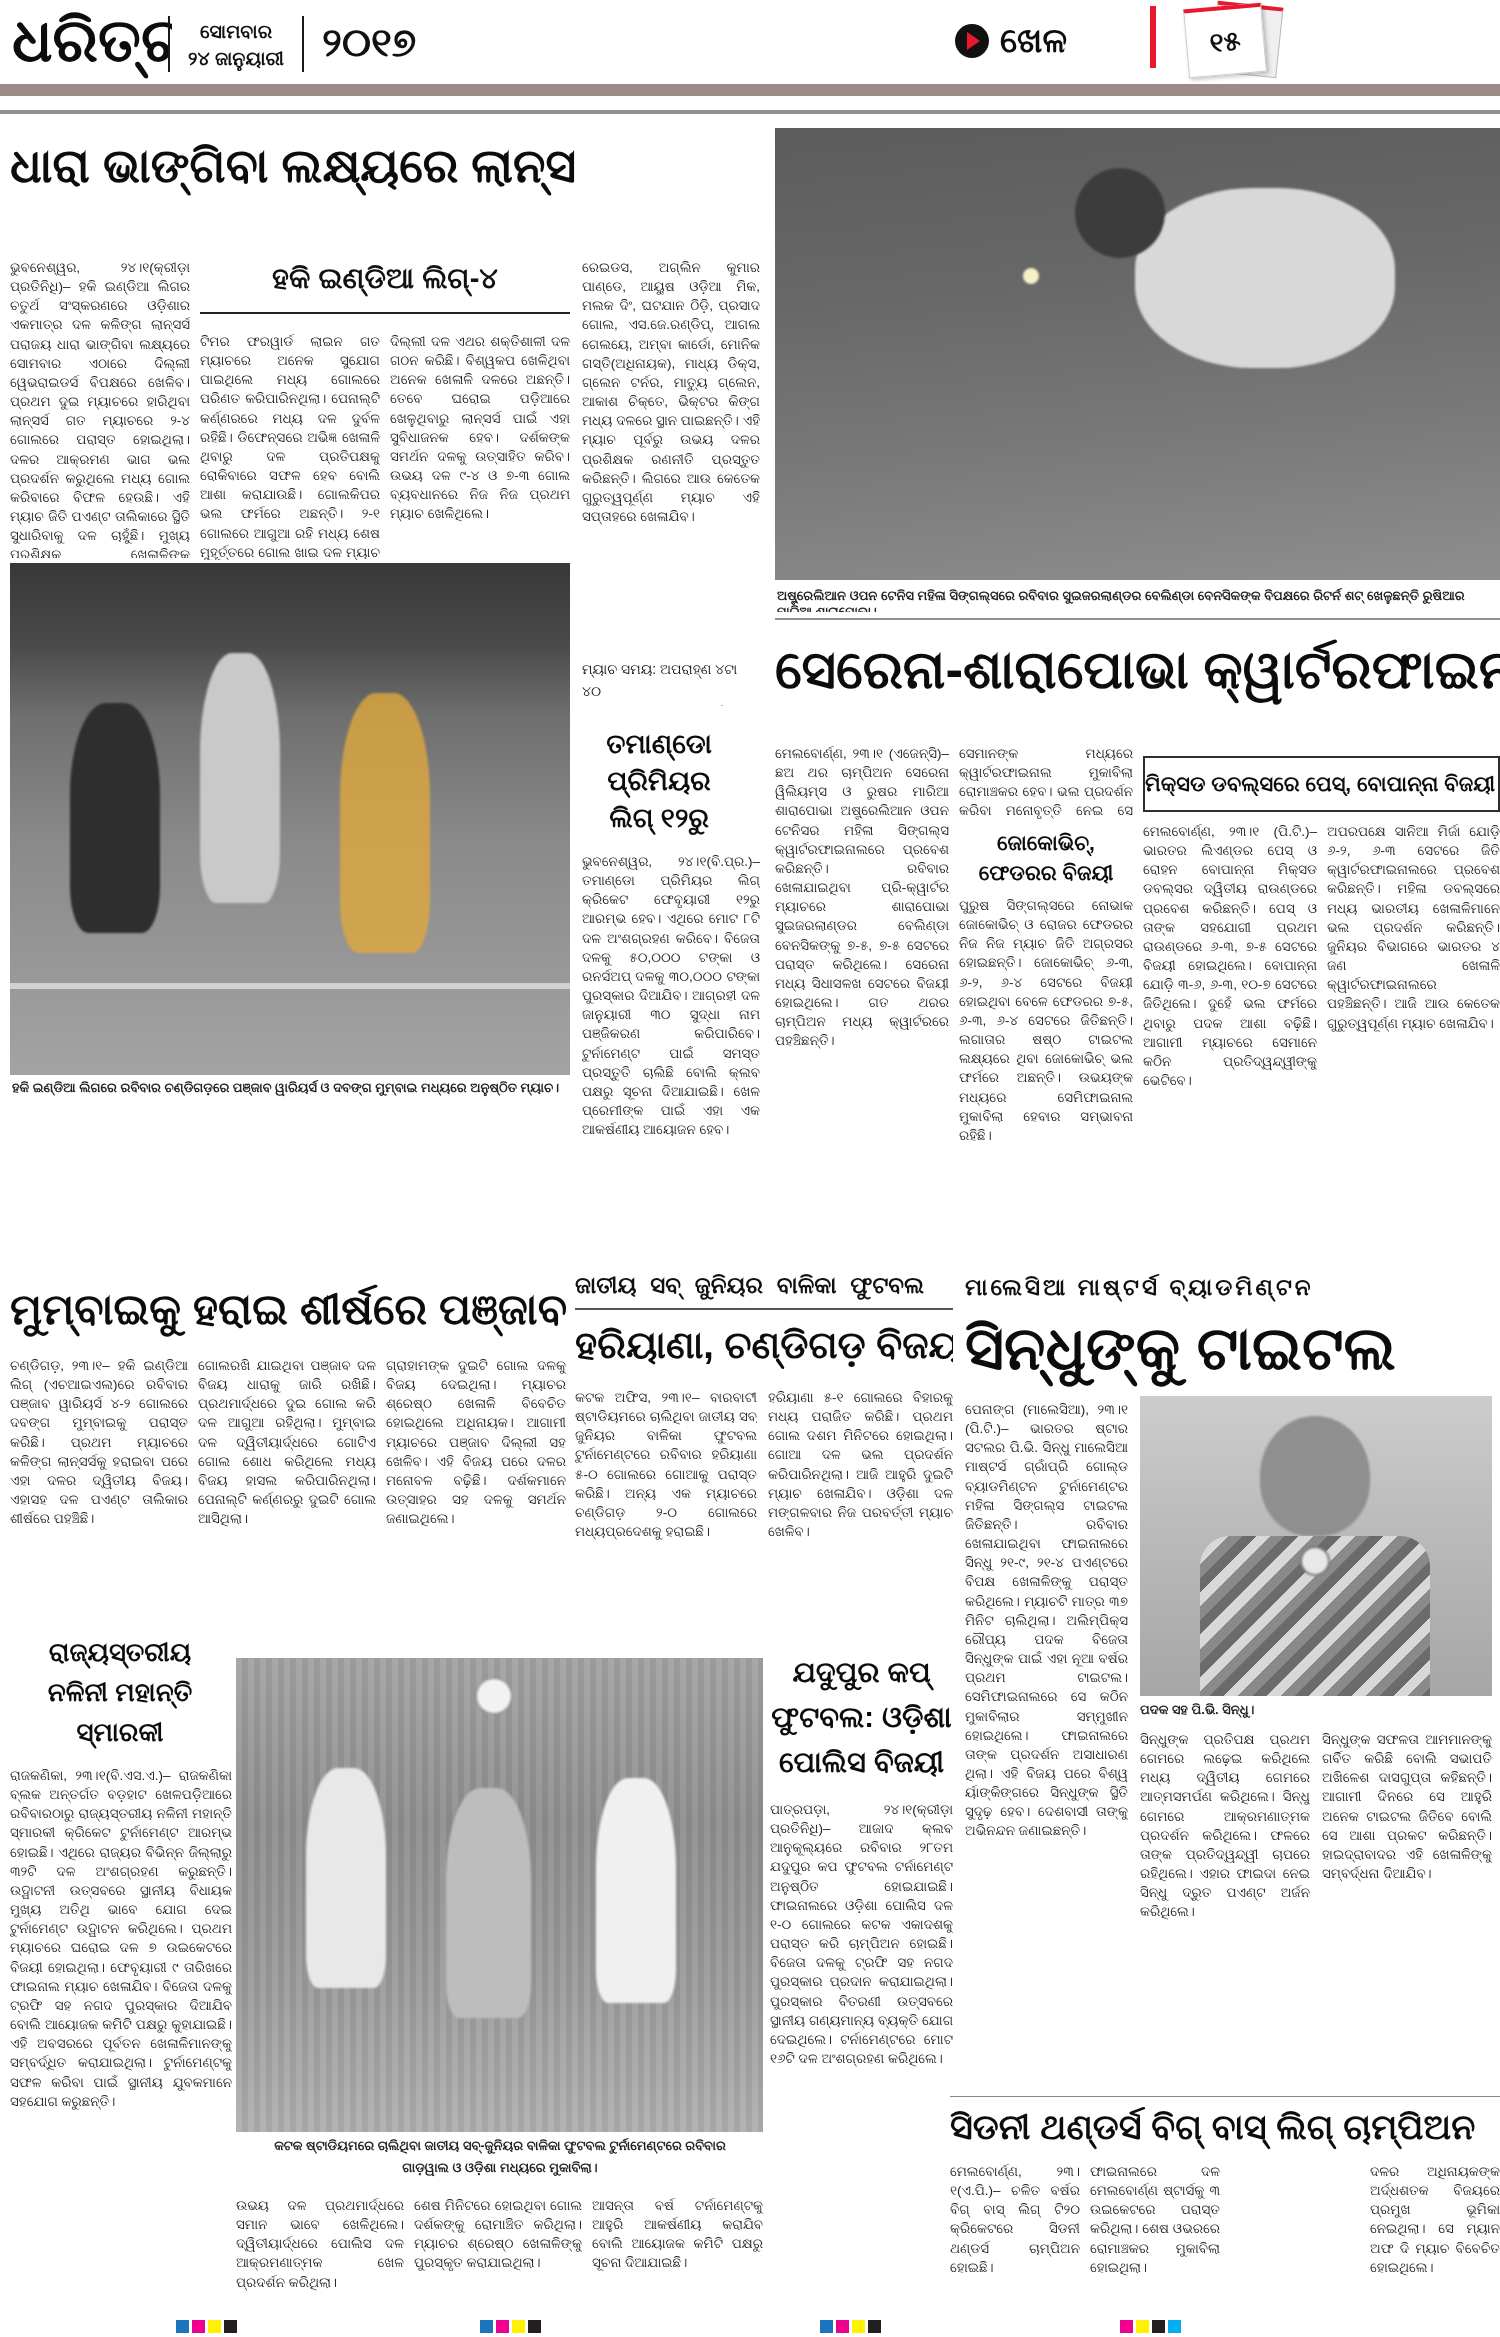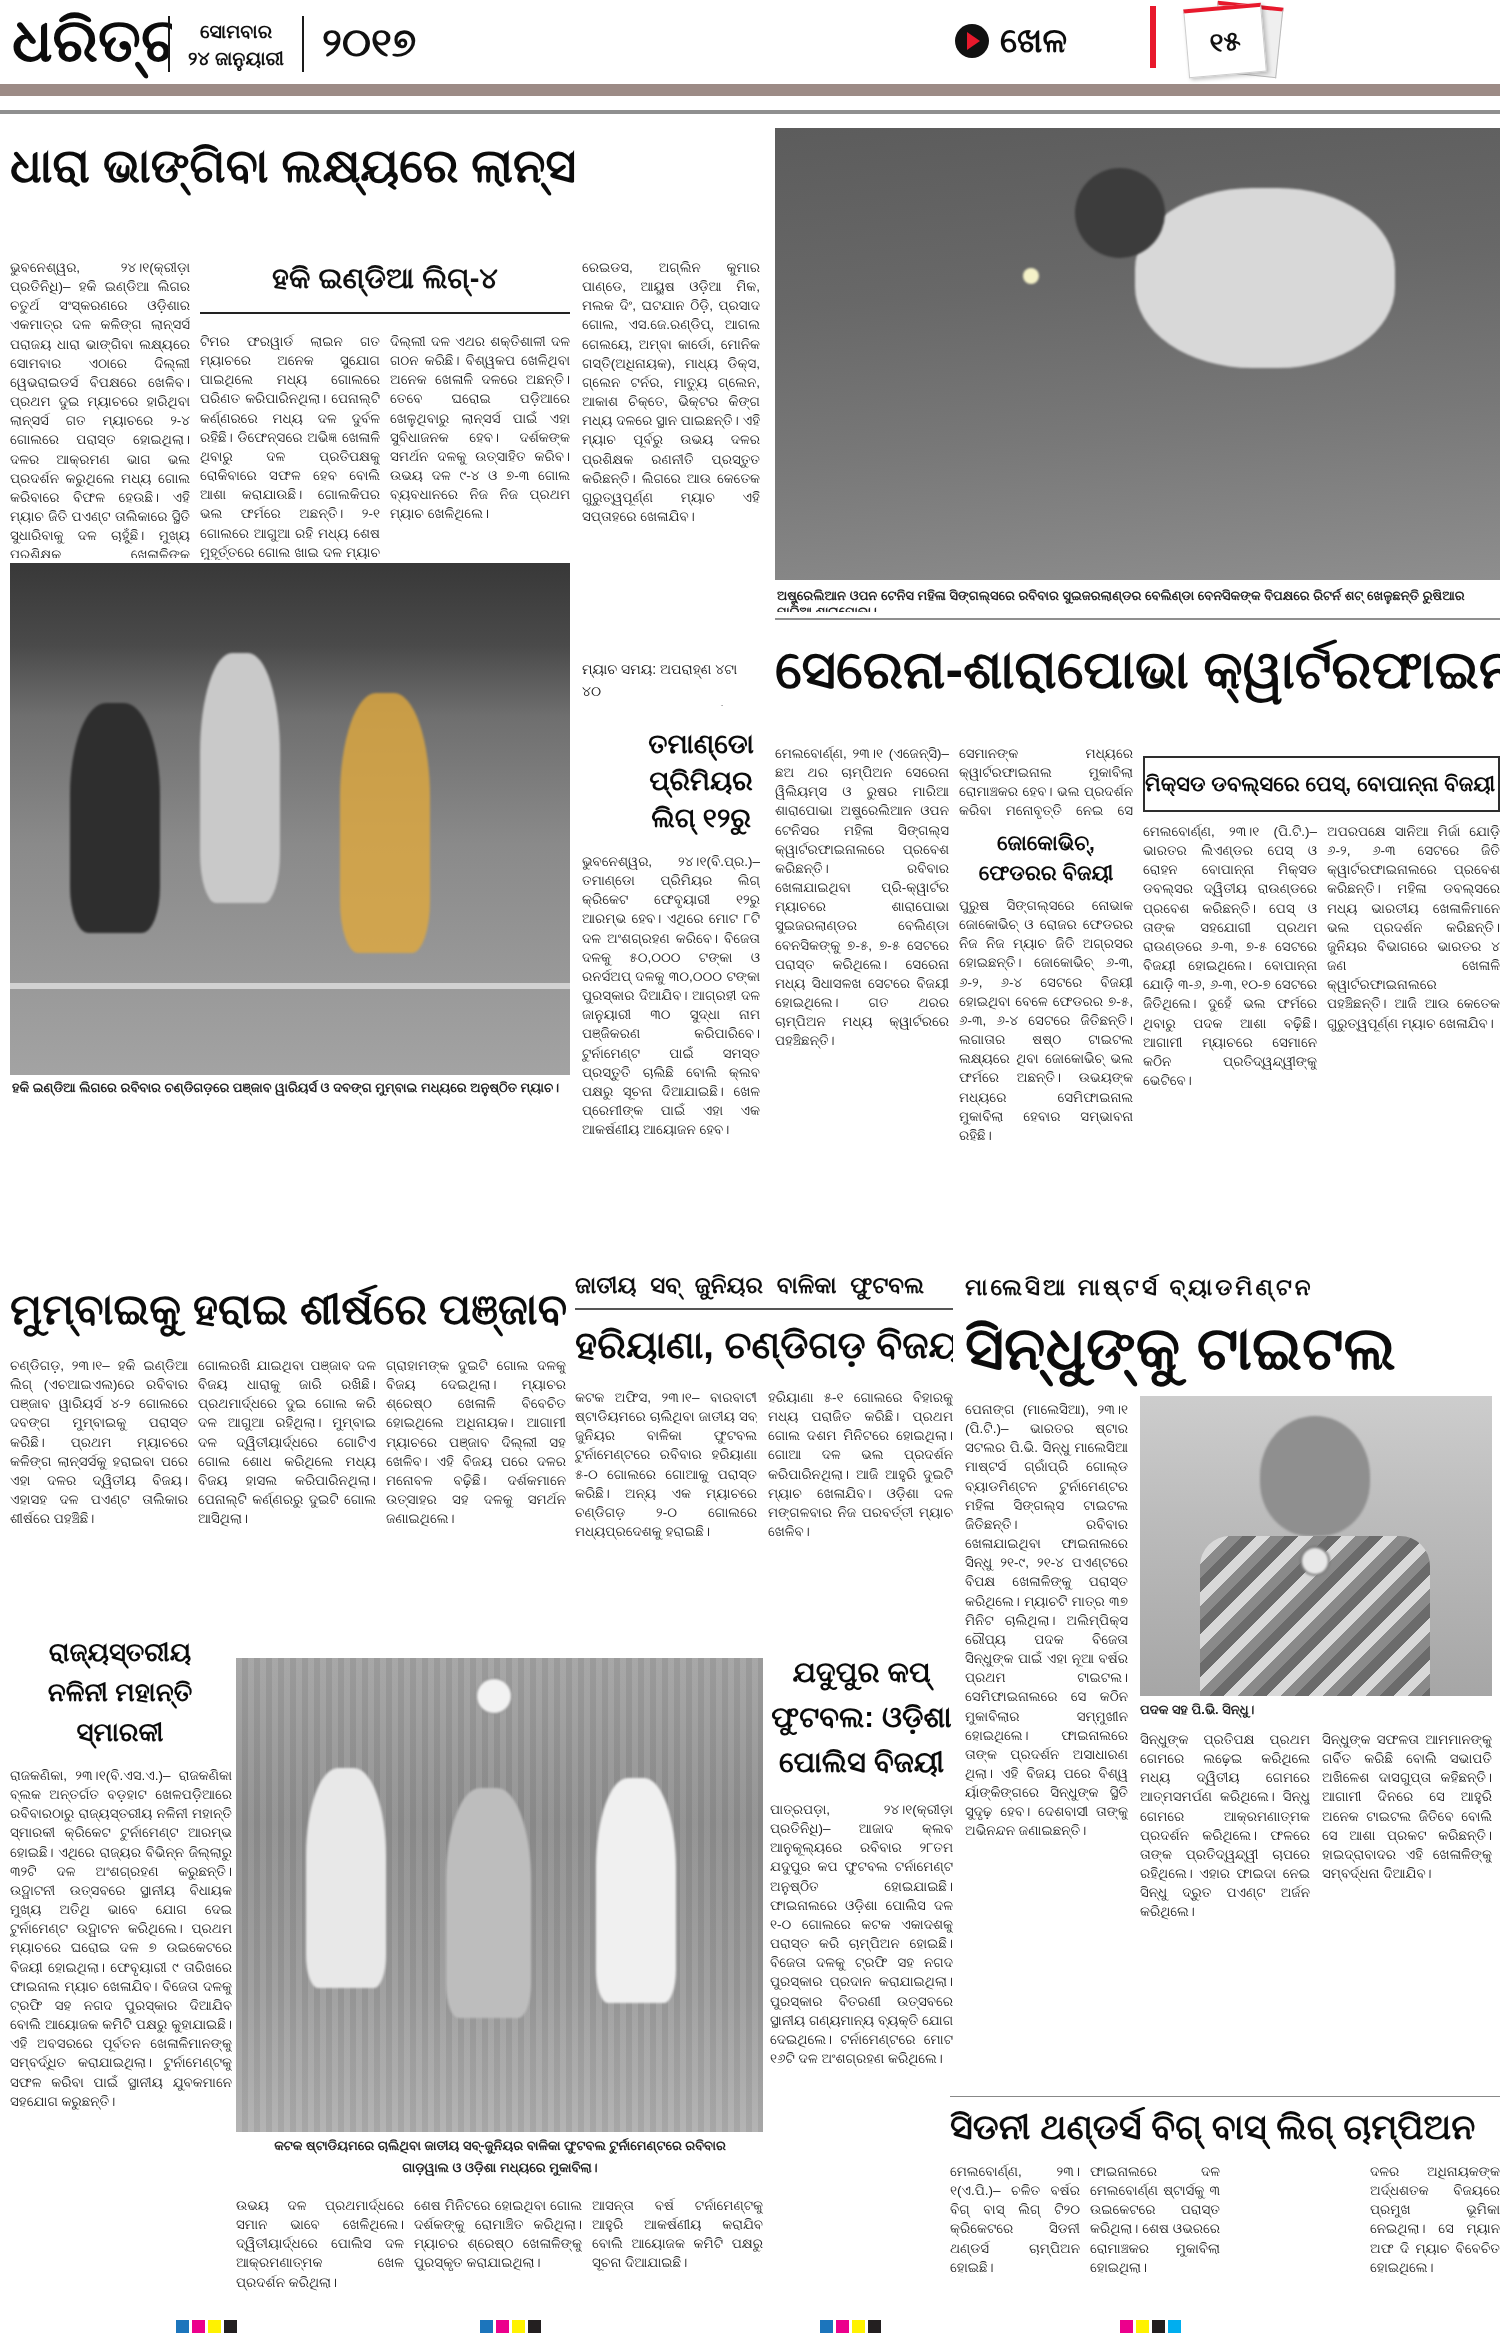--- a/index.html
+++ b/index.html
@@ -61,21 +61,21 @@
 
   <div class="abs body-text" style="left:10px;top:258px;width:180px;height:300px;">ଭୁବନେଶ୍ୱର, ୨୪।୧(କ୍ରୀଡ଼ା ପ୍ରତିନିଧି)– ହକି ଇଣ୍ଡିଆ ଲିଗର ଚତୁର୍ଥ ସଂସ୍କରଣରେ ଓଡ଼ିଶାର ଏକମାତ୍ର ଦଳ କଳିଙ୍ଗ ଲାନ୍ସର୍ସ ପରାଜୟ ଧାରା ଭାଙ୍ଗିବା ଲକ୍ଷ୍ୟରେ ସୋମବାର ଏଠାରେ ଦିଲ୍ଲୀ ୱେଭରାଇଡର୍ସ ବିପକ୍ଷରେ ଖେଳିବ। ପ୍ରଥମ ଦୁଇ ମ୍ୟାଚରେ ହାରିଥିବା ଲାନ୍ସର୍ସ ଗତ ମ୍ୟାଚରେ ୨-୪ ଗୋଲରେ ପରାସ୍ତ ହୋଇଥିଲା। ଦଳର ଆକ୍ରମଣ ଭାଗ ଭଲ ପ୍ରଦର୍ଶନ କରୁଥିଲେ ମଧ୍ୟ ଗୋଲ କରିବାରେ ବିଫଳ ହେଉଛି। ଏହି ମ୍ୟାଚ ଜିତି ପଏଣ୍ଟ ତାଲିକାରେ ସ୍ଥିତି ସୁଧାରିବାକୁ ଦଳ ଚାହୁଁଛି। ମୁଖ୍ୟ ପ୍ରଶିକ୍ଷକ ଖେଳାଳିଙ୍କ ପ୍ରଦର୍ଶନରେ ଆଶାବାଦୀ ଅଛନ୍ତି ବୋଲି କହିଛନ୍ତି।</div>
   <div class="abs body-text" style="left:200px;top:332px;width:180px;height:228px;">ଟିମର ଫରୱାର୍ଡ ଲାଇନ ଗତ ମ୍ୟାଚରେ ଅନେକ ସୁଯୋଗ ପାଇଥିଲେ ମଧ୍ୟ ଗୋଲରେ ପରିଣତ କରିପାରିନଥିଲା। ପେନାଲ୍ଟି କର୍ଣ୍ଣରରେ ମଧ୍ୟ ଦଳ ଦୁର୍ବଳ ରହିଛି। ଡିଫେନ୍ସରେ ଅଭିଜ୍ଞ ଖେଳାଳି ଥିବାରୁ ଦଳ ପ୍ରତିପକ୍ଷକୁ ରୋକିବାରେ ସଫଳ ହେବ ବୋଲି ଆଶା କରାଯାଉଛି। ଗୋଲକିପର ଭଲ ଫର୍ମରେ ଅଛନ୍ତି। ୨-୧ ଗୋଲରେ ଆଗୁଆ ରହି ମଧ୍ୟ ଶେଷ ମୁହୂର୍ତ୍ତରେ ଗୋଲ ଖାଇ ଦଳ ମ୍ୟାଚ ହାରିଥିଲା।</div>
   <div class="abs body-text" style="left:390px;top:332px;width:180px;height:228px;">ଦିଲ୍ଲୀ ଦଳ ଏଥର ଶକ୍ତିଶାଳୀ ଦଳ ଗଠନ କରିଛି। ବିଶ୍ୱକପ ଖେଳିଥିବା ଅନେକ ଖେଳାଳି ଦଳରେ ଅଛନ୍ତି। ତେବେ ଘରୋଇ ପଡ଼ିଆରେ ଖେଳୁଥିବାରୁ ଲାନ୍ସର୍ସ ପାଇଁ ଏହା ସୁବିଧାଜନକ ହେବ। ଦର୍ଶକଙ୍କ ସମର୍ଥନ ଦଳକୁ ଉତ୍ସାହିତ କରିବ। ଉଭୟ ଦଳ ୯-୪ ଓ ୭-୩ ଗୋଲ ବ୍ୟବଧାନରେ ନିଜ ନିଜ ପ୍ରଥମ ମ୍ୟାଚ ଖେଳିଥିଲେ।</div>
   <div class="abs body-text" style="left:582px;top:258px;width:178px;height:396px;">ରେଇଡସ, ଅଗ୍ଲିନ କୁମାର ପାଣ୍ଡେ, ଆୟୁଷ ଓଡ଼ିଆ ମିକ, ମଲକ ଦିଂ, ଘଟଯାନ ଠିଡ଼ି, ପ୍ରସାଦ ଗୋଲ, ଏସ.ଜେ.ରଣ୍ଡିପ୍, ଆଗଲ ଗେଲୟେ, ଅମ୍ବା କାର୍ଡୋ, ମୋନିକ ଗସ୍ତି(ଅଧିନାୟକ), ମାଧ୍ୟ ଡିକ୍ସ, ଗ୍ଲେନ ଟର୍ନର, ମାତ୍ୟୁ ଗ୍ଲେନ, ଆକାଶ ଚିକ୍ତେ, ଭିକ୍ଟର କିଙ୍ଗ ମଧ୍ୟ ଦଳରେ ସ୍ଥାନ ପାଇଛନ୍ତି। ଏହି ମ୍ୟାଚ ପୂର୍ବରୁ ଉଭୟ ଦଳର ପ୍ରଶିକ୍ଷକ ରଣନୀତି ପ୍ରସ୍ତୁତ କରିଛନ୍ତି। ଲିଗରେ ଆଉ କେତେକ ଗୁରୁତ୍ୱପୂର୍ଣ୍ଣ ମ୍ୟାଚ ଏହି ସପ୍ତାହରେ ଖେଳାଯିବ।</div>
   <div class="abs" style="left:582px;top:658px;width:178px;height:48px;font-size:14px;font-weight:normal;line-height:22px;overflow:hidden;">
     <div>ମ୍ୟାଚ ସମୟ: ଅପରାହ୍ଣ ୪ଟା ୪୦</div>
     <div>ପ୍ରସାରଣ: ଷ୍ଟାର ସ୍ପୋର୍ଟ</div>
   </div>
 
-  <div class="abs center hl" style="left:612px;top:726px;width:178px;height:116px;font-size:27px;line-height:37px;">
+  <div class="abs center hl" style="left:570px;top:726px;width:178px;height:116px;font-size:27px;line-height:37px;">
     <div>ତମାଣ୍ଡୋ</div>
     <div>ପ୍ରିମିୟର</div>
     <div>ଲିଗ୍ ୧୨ରୁ</div>
   </div>
   <div class="abs body-text" style="left:582px;top:852px;width:178px;height:400px;">ଭୁବନେଶ୍ୱର, ୨୪।୧(ବି.ପ୍ର.)– ତମାଣ୍ଡୋ ପ୍ରିମିୟର ଲିଗ୍ କ୍ରିକେଟ ଫେବୃୟାରୀ ୧୨ରୁ ଆରମ୍ଭ ହେବ। ଏଥିରେ ମୋଟ ୮ଟି ଦଳ ଅଂଶଗ୍ରହଣ କରିବେ। ବିଜେତା ଦଳକୁ ୫୦,୦୦୦ ଟଙ୍କା ଓ ରନର୍ସଅପ୍ ଦଳକୁ ୩୦,୦୦୦ ଟଙ୍କା ପୁରସ୍କାର ଦିଆଯିବ। ଆଗ୍ରହୀ ଦଳ ଜାନୁୟାରୀ ୩୦ ସୁଦ୍ଧା ନାମ ପଞ୍ଜିକରଣ କରିପାରିବେ। ଟୁର୍ନାମେଣ୍ଟ ପାଇଁ ସମସ୍ତ ପ୍ରସ୍ତୁତି ଚାଲିଛି ବୋଲି କ୍ଲବ ପକ୍ଷରୁ ସୂଚନା ଦିଆଯାଇଛି। ଖେଳ ପ୍ରେମୀଙ୍କ ପାଇଁ ଏହା ଏକ ଆକର୍ଷଣୀୟ ଆୟୋଜନ ହେବ।</div>
 
   <div class="abs photo hockey-photo" style="left:10px;top:563px;width:560px;height:512px;">
     <div class="blob" style="left:60px;top:140px;width:90px;height:230px;background:#2e2e2e;border-radius:40% 40% 20% 20%;"></div>
     <div class="blob" style="left:190px;top:90px;width:80px;height:250px;background:#c9c9c9;border-radius:40% 40% 20% 20%;"></div>
     <div class="blob" style="left:330px;top:130px;width:90px;height:260px;background:#e0a93e;opacity:.8;border-radius:40% 40% 20% 20%;"></div>

